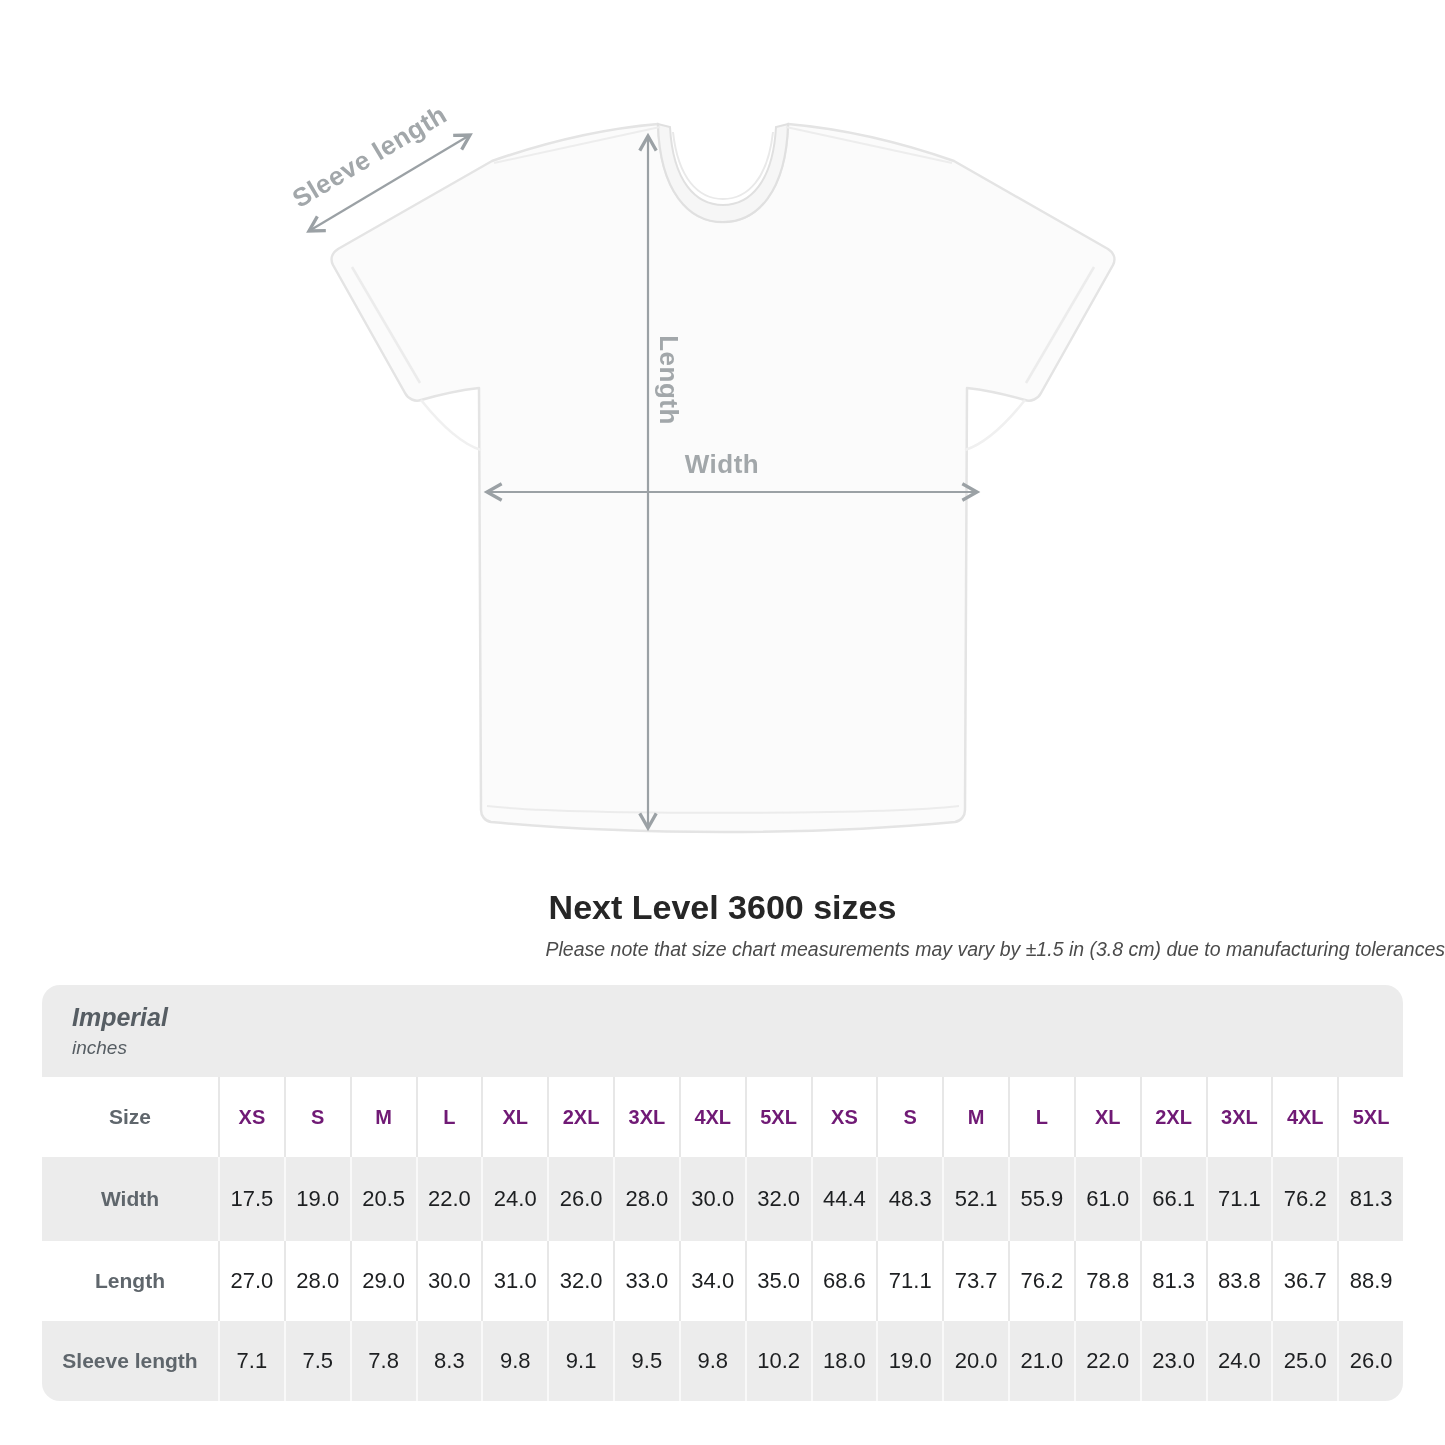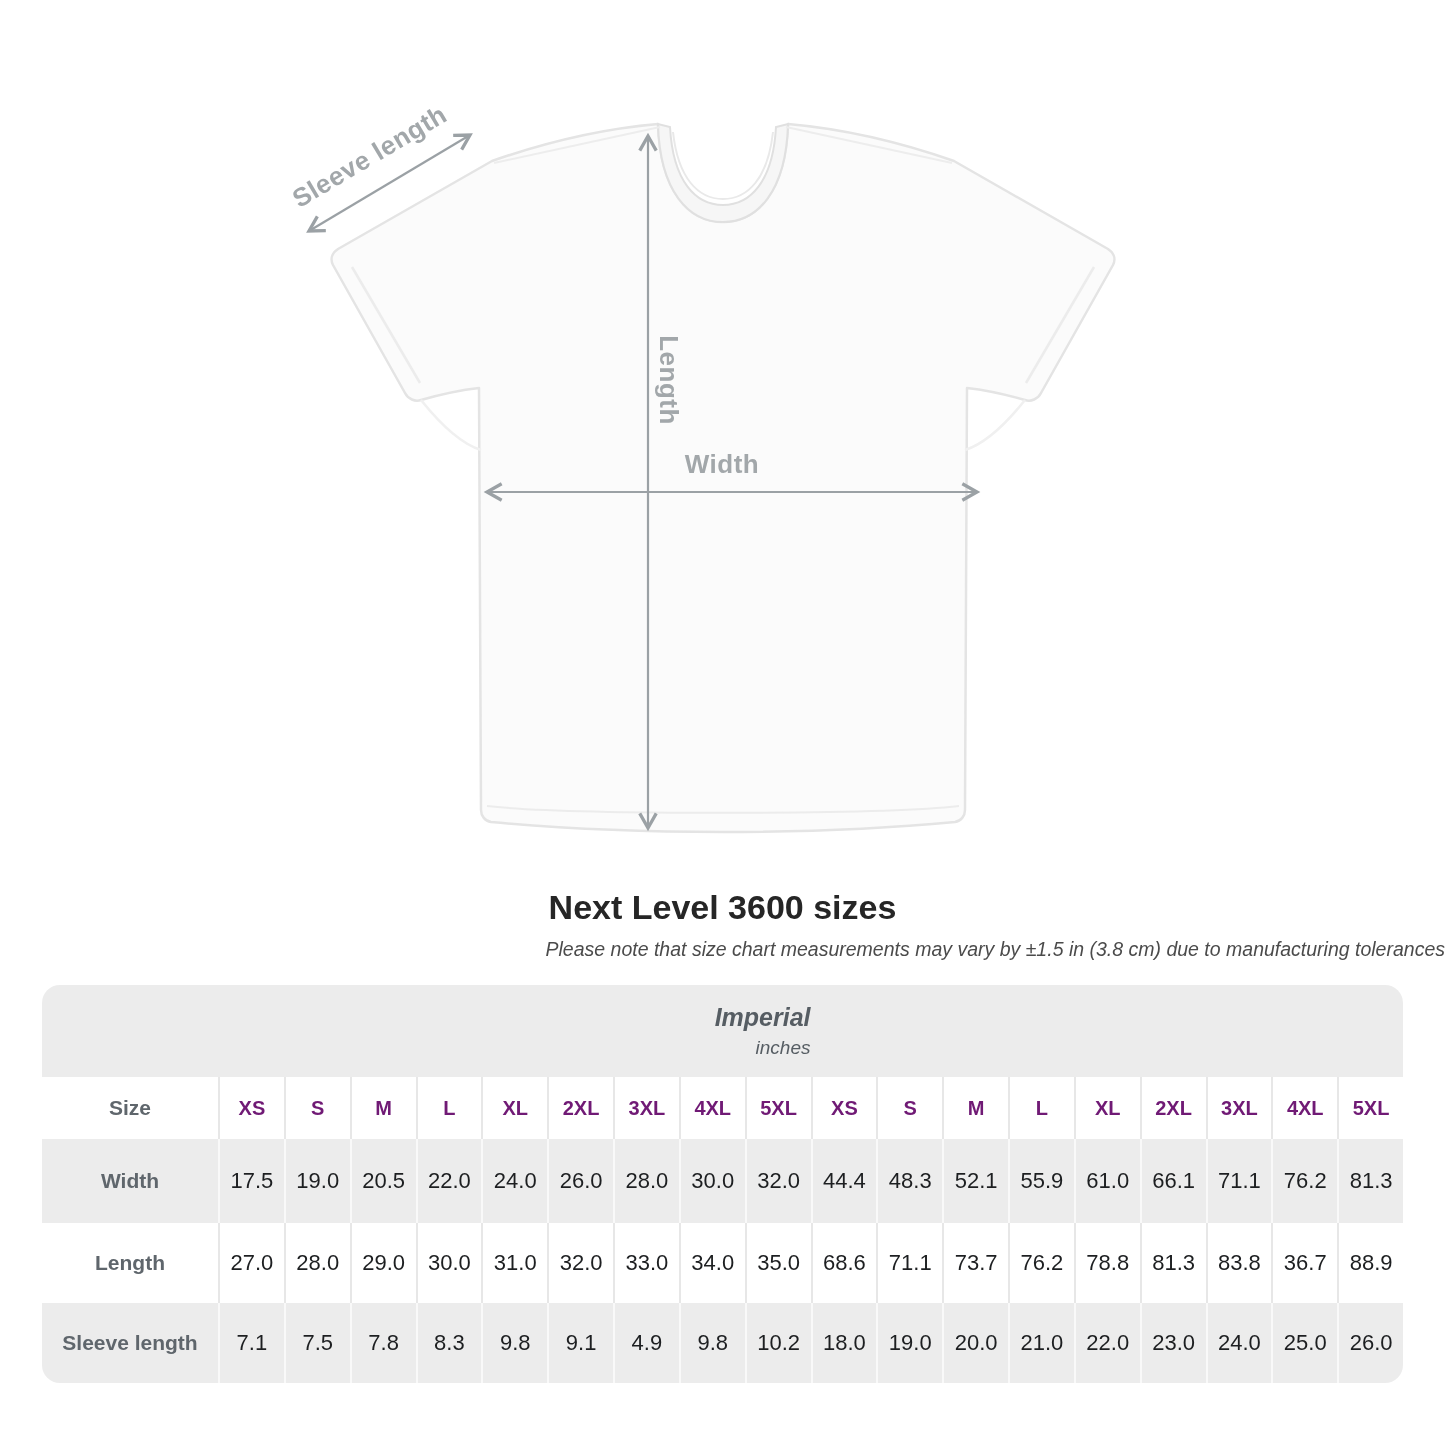--- a/index.html
+++ b/index.html
@@ -20,26 +20,26 @@
     text-align:center; font-size:34px; font-weight:700; color:#262626;
   }
   .tolerance-note {
     position:absolute; top:938px; left:0; width:100%;
     text-align:right; font-size:19.5px; font-style:italic; color:#4b4b4b;
   }
   
   .size-table { position:absolute; top:985px; left:42px; width:1361px; }
   .t-row { display:grid; grid-template-columns:176px repeat(18, 1fr); }
   .group-row { height:92px; background:#ececec; border-radius:18px 18px 0 0; }
-  .group { display:flex; flex-direction:column; align-items:flex-end; justify-content:center; gap:5px; }
+  .group { display:flex; flex-direction:column; align-items:flex-start; justify-content:center; gap:5px; }
   .g-imperial { grid-column:1 / 11; padding-left:30px; }
   .g-metric  { grid-column:11 / 20; }
   .g-label { font-size:25px; font-weight:700; font-style:italic; color:#565d63; }
   .g-unit  { font-size:19px; font-style:italic; color:#565d63; }
-  .header-row { height:62px; background:#ffffff; }
+  .header-row { height:80px; background:#ffffff; }
   .data-row   { height:80px; background:#ffffff; }
   .row-h84 { height:84px; }
   .t-row.gray { background:#ececec; }
   .last-row { border-radius:0 0 18px 18px; overflow:hidden; }
   .cell { display:flex; align-items:center; justify-content:center; }
   .header-row .cell, .data-row .cell { border-left:2px solid #e7e7e7; }
   .t-row.gray .cell { border-left-color:#f9f9f9; }
   .header-row .cell:first-child, .data-row .cell:first-child { border-left:none; }
   .label-cell { font-size:21px; font-weight:700; color:#5f666c; }
   .col-head   { font-size:20px; font-weight:700; color:#701a75; }
@@ -188,21 +188,21 @@
 
     <div class="t-row data-row gray last-row" id="data-row-2">
       <div class="cell label-cell">Sleeve length</div>
 
     <div class="cell value-cell">7.1</div>
         <div class="cell value-cell">7.5</div>
         <div class="cell value-cell">7.8</div>
         <div class="cell value-cell">8.3</div>
         <div class="cell value-cell">9.8</div>
         <div class="cell value-cell">9.1</div>
-        <div class="cell value-cell">4.9</div>
+        <div class="cell value-cell">9.5</div>
         <div class="cell value-cell">9.8</div>
         <div class="cell value-cell">10.2</div>
         <div class="cell value-cell">18.0</div>
         <div class="cell value-cell">19.0</div>
         <div class="cell value-cell">20.0</div>
         <div class="cell value-cell">21.0</div>
         <div class="cell value-cell">22.0</div>
         <div class="cell value-cell">23.0</div>
         <div class="cell value-cell">24.0</div>
         <div class="cell value-cell">25.0</div>

